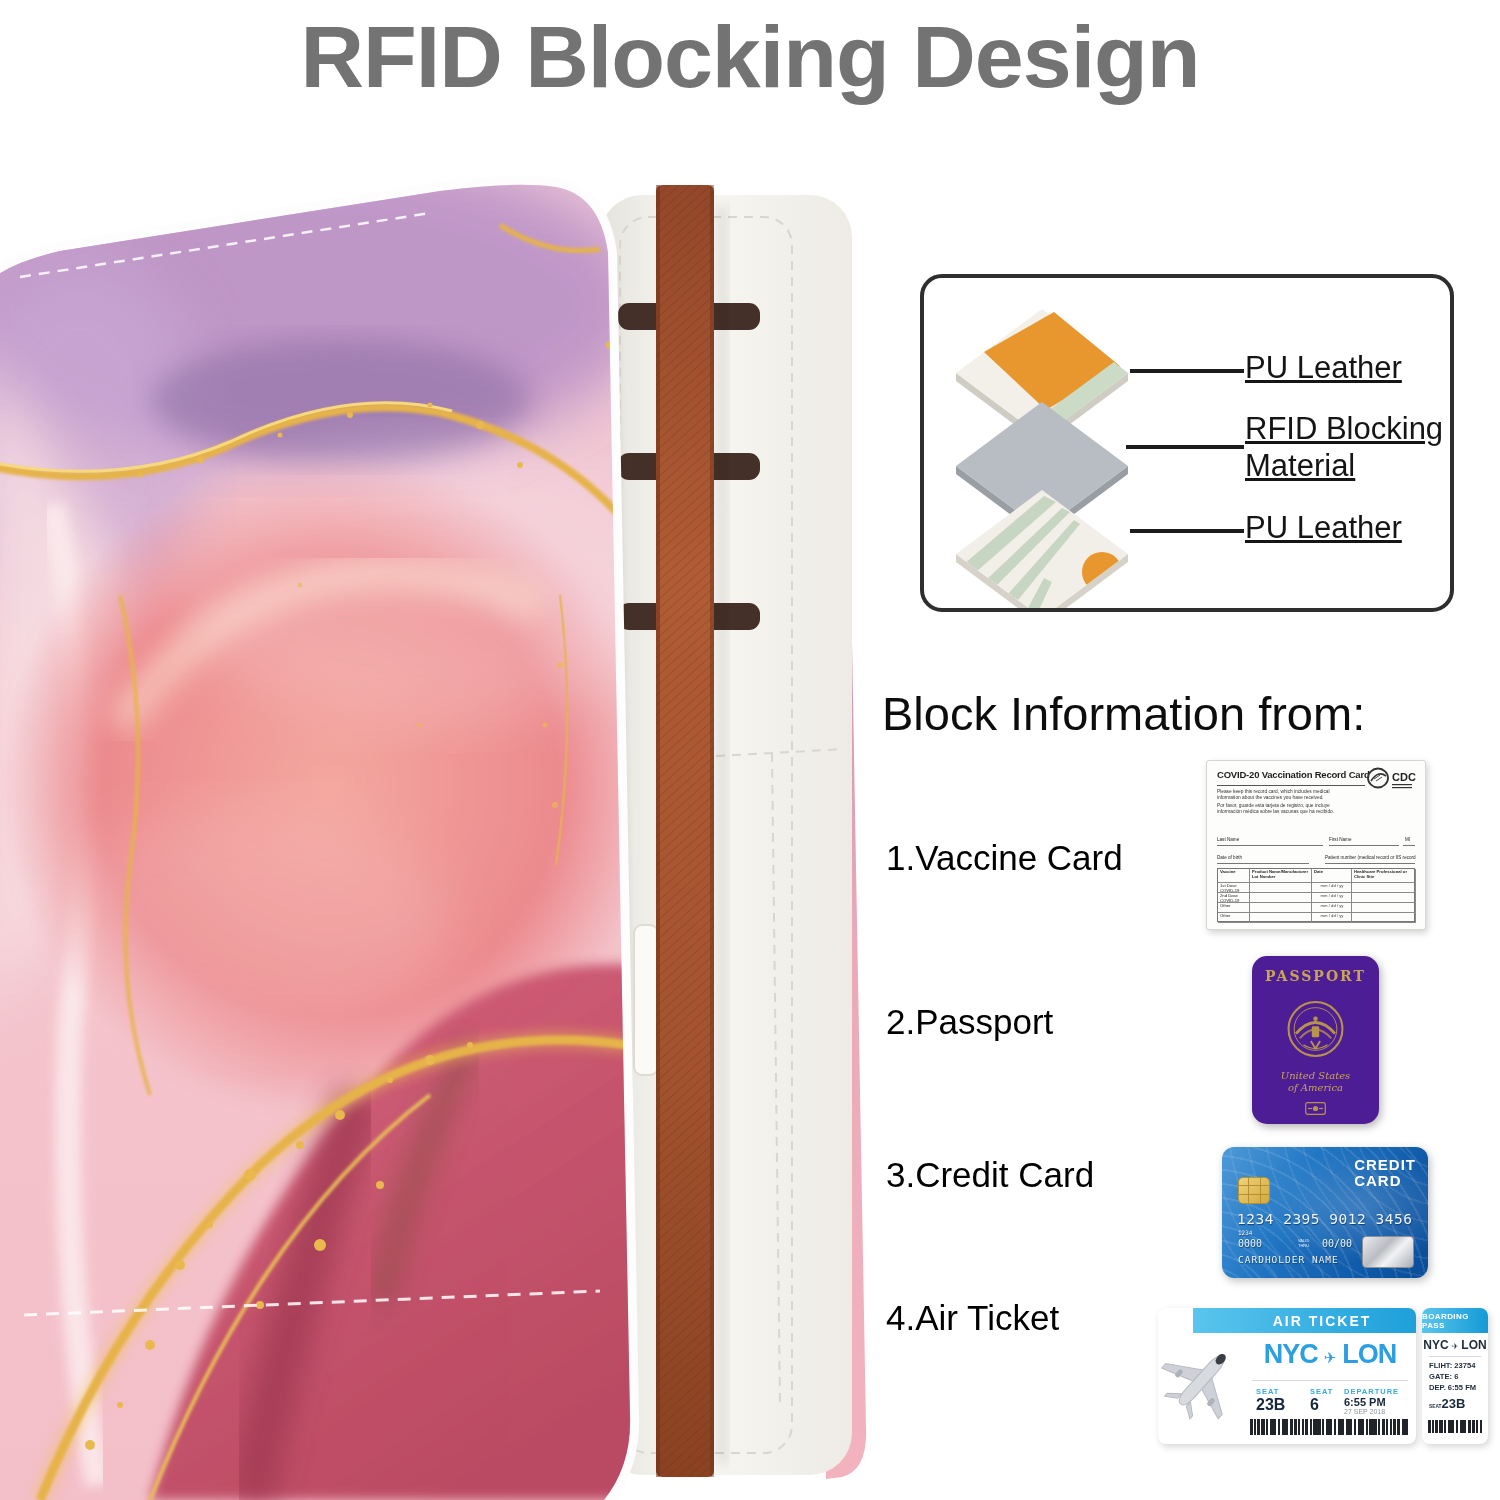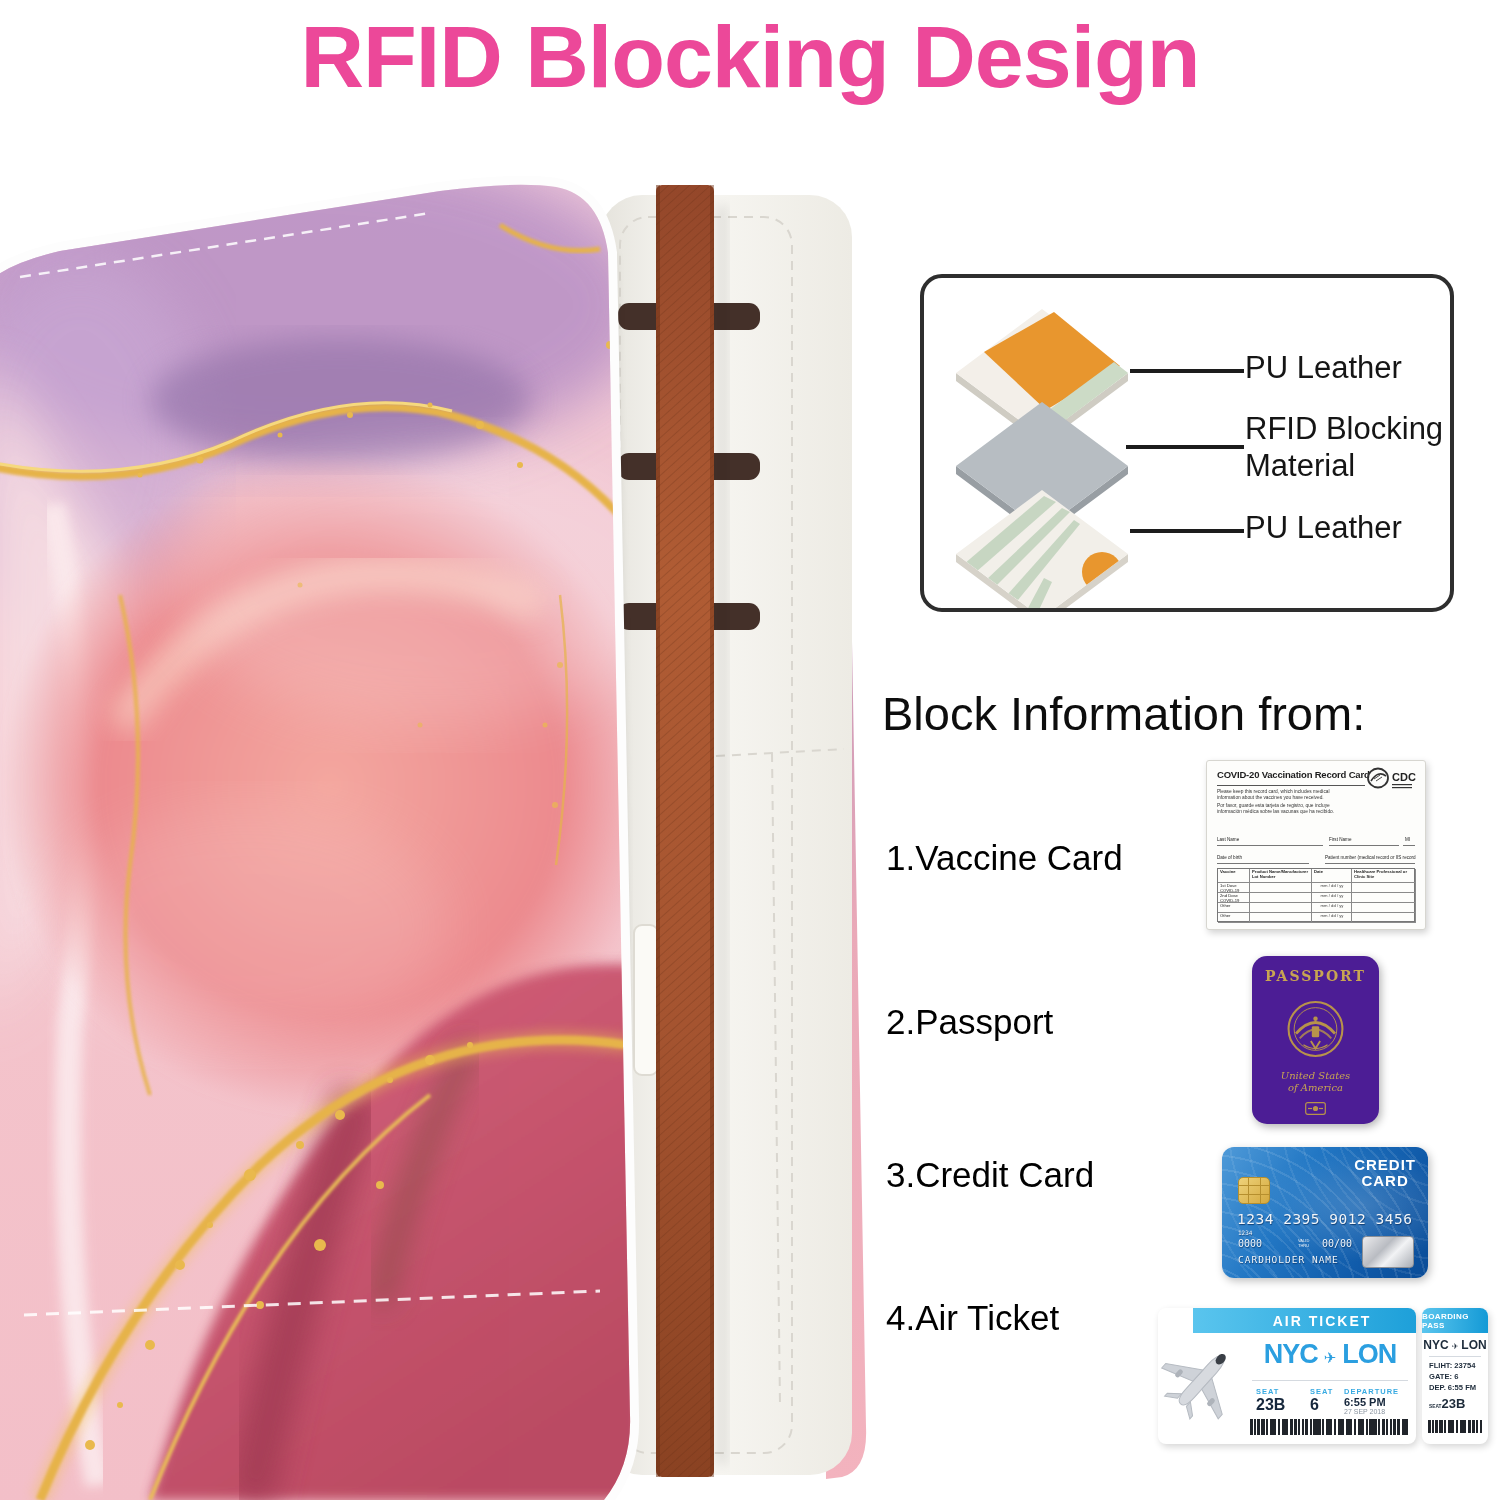--- a/index.html
+++ b/index.html
@@ -2,26 +2,26 @@
 <html><head>
 <meta charset="utf-8">
 <style>
   html,body{margin:0;padding:0;}
   body{width:1500px;height:1500px;position:relative;background:#ffffff;overflow:hidden;
        font-family:"Liberation Sans",sans-serif;}
   .abs{position:absolute;}
 
   
   #main-title{left:0;top:6px;width:1500px;text-align:center;font-size:88px;font-weight:bold;
-              color:#ec4899;letter-spacing:-1px;}
+              color:#737373;letter-spacing:-1px;}
 
   
   #materials-box{left:920px;top:274px;width:534px;height:338px;border:4px solid #2e2e2e;
                  border-radius:22px;background:#fff;box-sizing:border-box;}
-  .mat-label{position:absolute;color:#151515;font-size:31px;line-height:37px;}
+  .mat-label{position:absolute;color:#151515;font-size:31px;line-height:37px;text-decoration:underline;}
   #mat-label-0{left:1245px;top:349px;}
   #mat-label-1{left:1245px;top:410px;width:240px;}
   #mat-label-2{left:1245px;top:509px;}
 
   
   #block-heading{left:882px;top:686px;font-size:47px;color:#0d0d0d;}
   .blk-item{position:absolute;left:886px;font-size:35px;color:#000;}
   #item-0{top:838px;} #item-1{top:1002px;} #item-2{top:1155px;} #item-3{top:1298px;}
 
   
@@ -59,21 +59,21 @@
   #pp-chip{left:53px;top:146px;}
 
   
   #credit-card{left:1222px;top:1147px;width:206px;height:131px;border-radius:12px;overflow:hidden;
       background:
         radial-gradient(ellipse at 68% 45%, rgba(255,255,255,.17), transparent 55%),
         repeating-radial-gradient(circle at -8% 135%, rgba(255,255,255,.10) 0 2px, transparent 2px 14px),
         repeating-radial-gradient(circle at 108% -25%, rgba(255,255,255,.08) 0 2px, transparent 2px 18px),
         linear-gradient(120deg,#4f9ad8 0%, #2277c4 35%, #0f59a8 75%, #0a4c97 100%);
       box-shadow:2px 3px 8px rgba(0,0,0,.25);}
-  #cc-label{right:12px;top:10px;text-align:center;color:#fff;font-size:15px;line-height:16px;
+  #cc-label{right:12px;top:10px;text-align:left;color:#fff;font-size:15px;line-height:16px;
             font-weight:bold;letter-spacing:1px;}
   #cc-chip{left:16px;top:30px;width:32px;height:27px;border-radius:5px;border:1px solid #b68f2e;
            background:
              linear-gradient(90deg,transparent 9px,#b68f2e 9px,#b68f2e 10px,transparent 10px,transparent 21px,#b68f2e 21px,#b68f2e 22px,transparent 22px),
              linear-gradient(0deg,transparent 8px,#b68f2e 8px,#b68f2e 9px,transparent 9px,transparent 17px,#b68f2e 17px,#b68f2e 18px,transparent 18px),
              linear-gradient(135deg,#eed27a,#d4a93f);box-sizing:border-box;}
   .cc-mono{font-family:"DejaVu Sans Mono",monospace;color:#f2f6fa;text-shadow:0.5px 1px 1px rgba(7,47,96,.8);}
   #cc-number{left:15px;top:64px;font-size:14.5px;letter-spacing:0.5px;}
   #cc-small-number{left:16px;top:82px;font-size:6px;}
   #cc-account{left:16px;top:91px;font-size:10px;}

